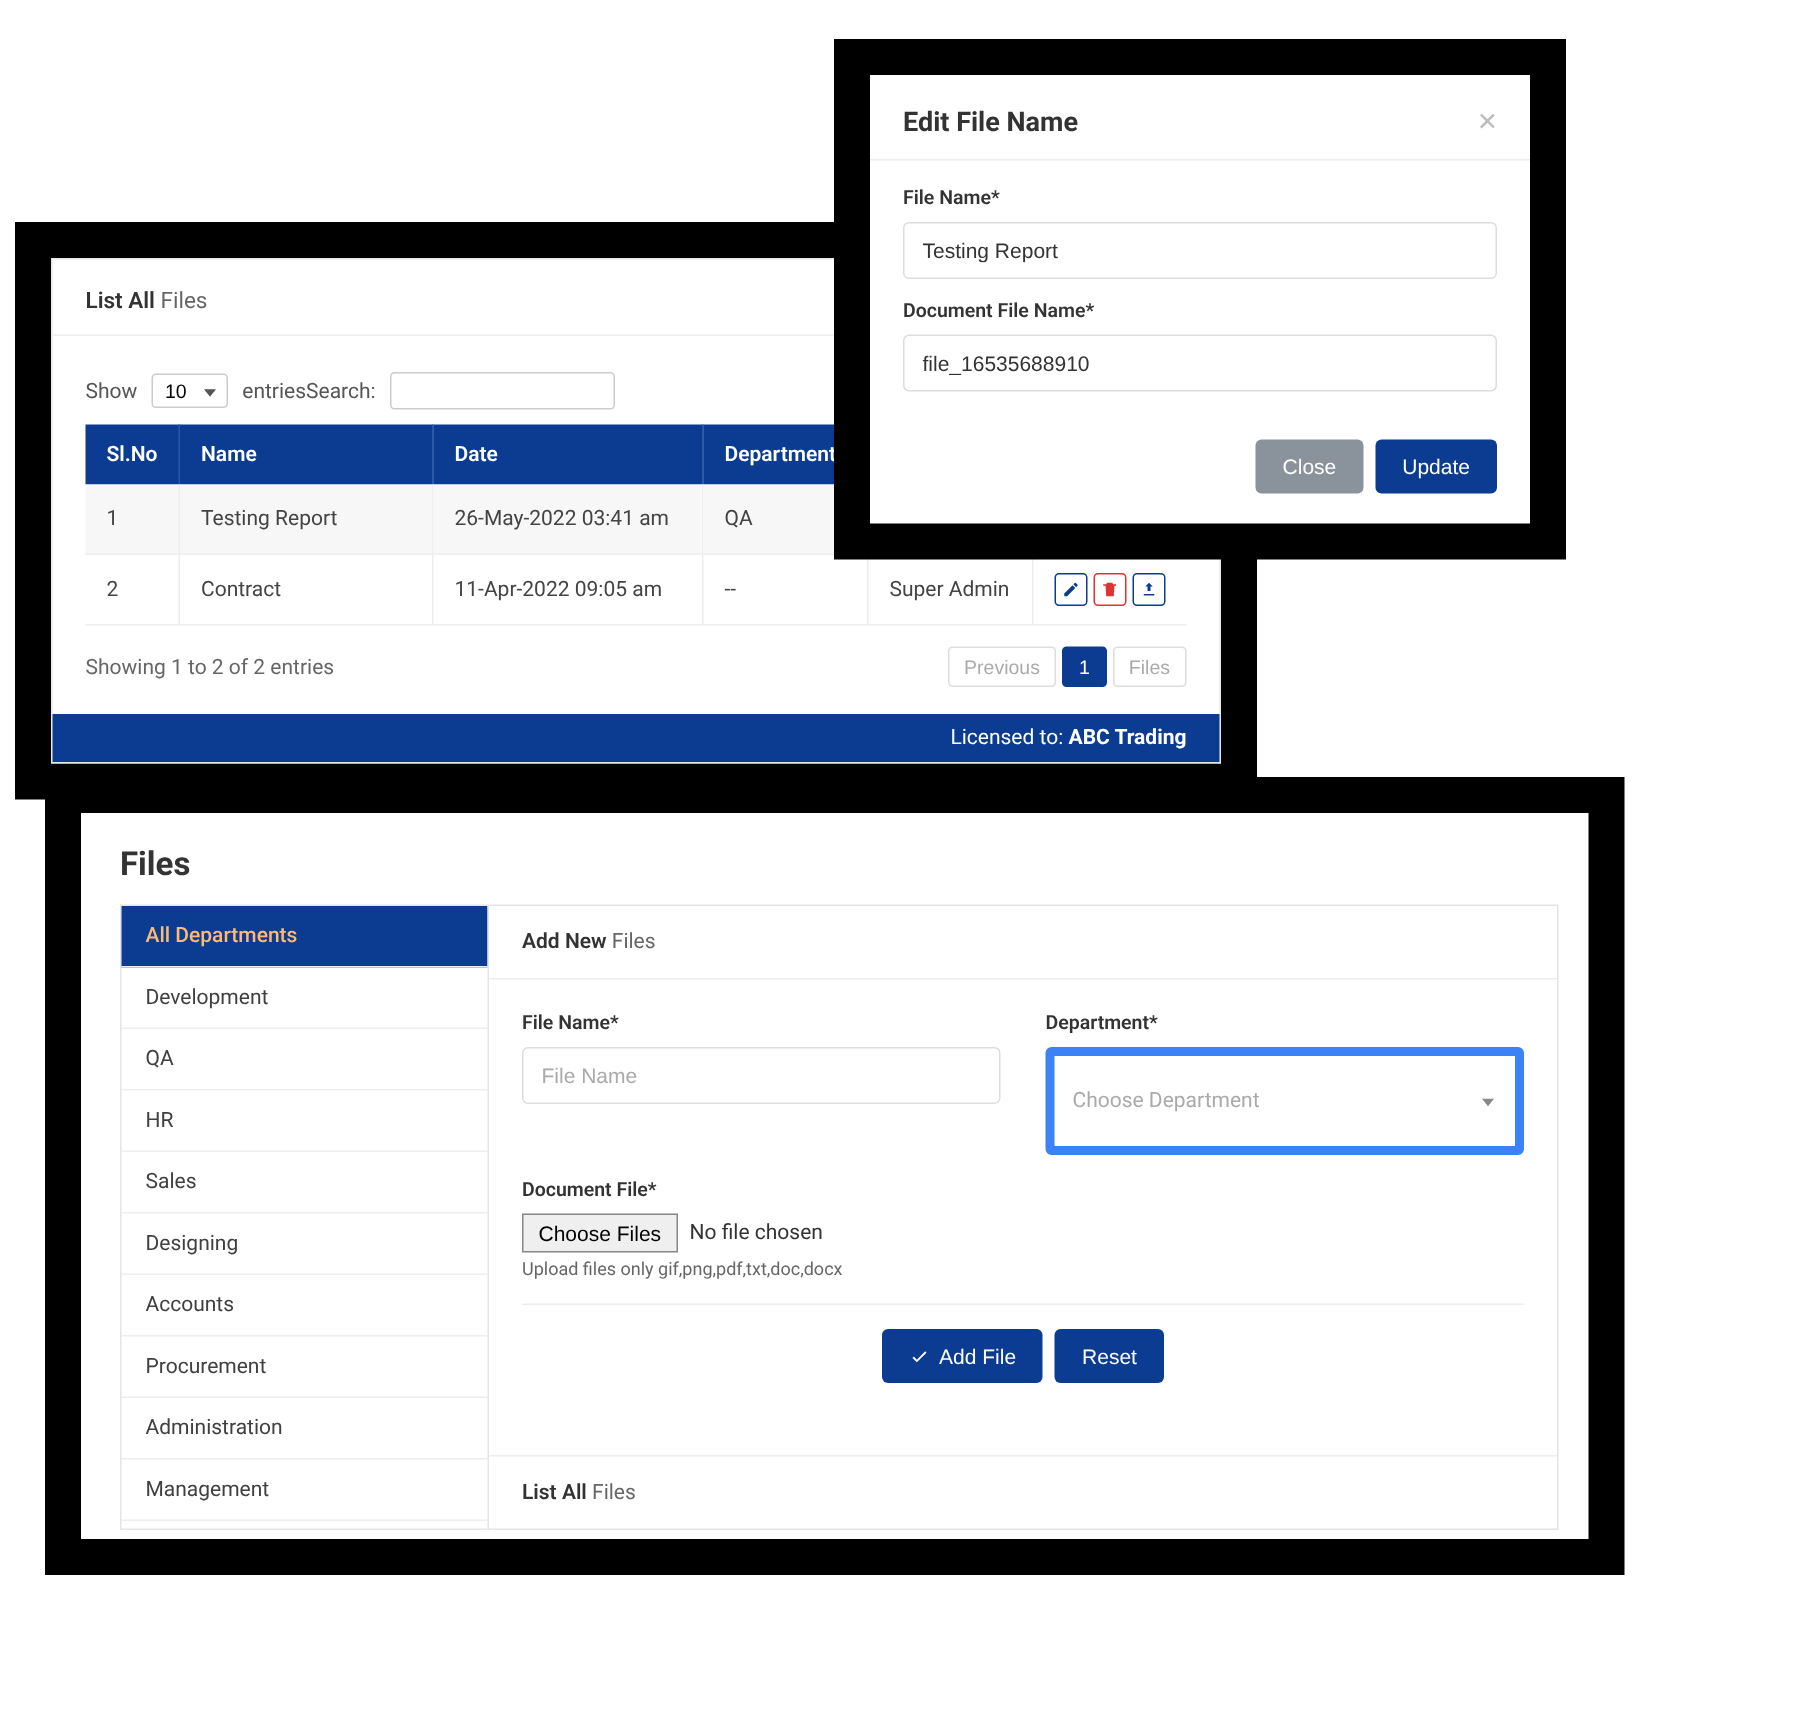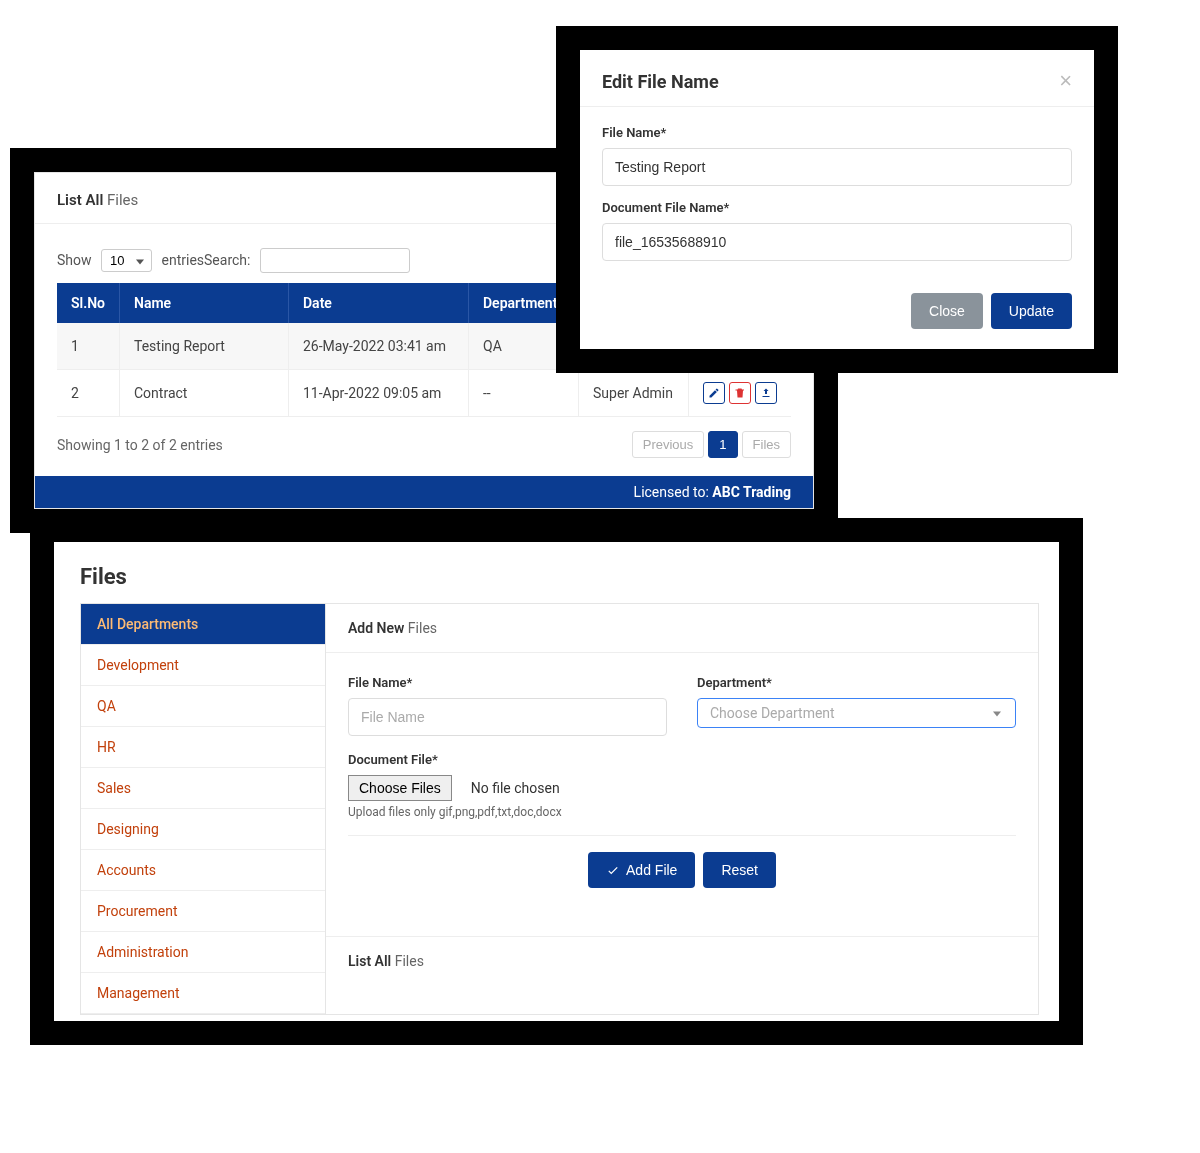--- a/index.html
+++ b/index.html
@@ -159,21 +159,21 @@
   .files-layout { display: flex; padding: 0 0 0 26px; }
   .dept-sidebar {
     width: 245px;
     border: 1px solid #e5e5e5;
     border-right: none;
     background: #fff;
   }
   .dept-item {
     padding: 12px 16px;
     border-bottom: 1px solid #eee;
-    color: #c2410c;
+    color: #404040;
     cursor: pointer;
     font-size: 14px;
   }
   .dept-item.active {
     background: #0b3c91;
     color: #fdba74;
     font-weight: 500;
   }
 
   .main-col {
@@ -202,23 +202,23 @@
     border: 1px solid #ddd;
     border-radius: 4px;
     padding: 10px 12px;
     font-size: 14px;
     color: #333;
     background: #fff;
   }
   .form-control::placeholder { color: #aaa; }
   .select2 {
     width: 100%;
-    border: 1px solid #3b82f6;
+    border: 6px solid #3b82f6;
     border-radius: 4px;
-    padding: 6px 12px;
+    padding: 22px 12px;
     font-size: 14px;
     color: #aaa;
     background: #fff;
     position: relative;
   }
   .select2::after {
     content: "";
     position: absolute;
     right: 14px; top: 50%;
     transform: translateY(-30%);
@@ -235,21 +235,20 @@
     border: 1px solid #888;
     background: #efefef;
     padding: 4px 10px;
     font-size: 14px;
     cursor: pointer;
   }
   .file-status {
     padding: 4px 8px;
     font-size: 14px;
     color: #333;
-    margin-left: 11px;
   }
   .hint { font-size: 12px; color: #666; margin-top: 4px; }
 
   .form-actions {
     border-top: 1px solid #eee;
     padding: 16px 0 0;
     margin-top: 14px;
     display: flex;
     justify-content: center;
     gap: 8px;
@@ -273,21 +272,21 @@
     margin-top: 26px;
     color: #666;
   }
   .list-section-head b { color: #333; font-weight: 600; }
 
   
   .modal {
     position: absolute;
     left: 580px;
     top: 50px;
-    width: 514px;
+    width: 440px;
     background: #fff;
     box-shadow: 0 0 0 24px #000;
     z-index: 10;
   }
   .modal-header {
     display: flex;
     justify-content: space-between;
     align-items: center;
     padding: 20px 22px 14px;
     border-bottom: 1px solid #eee;

